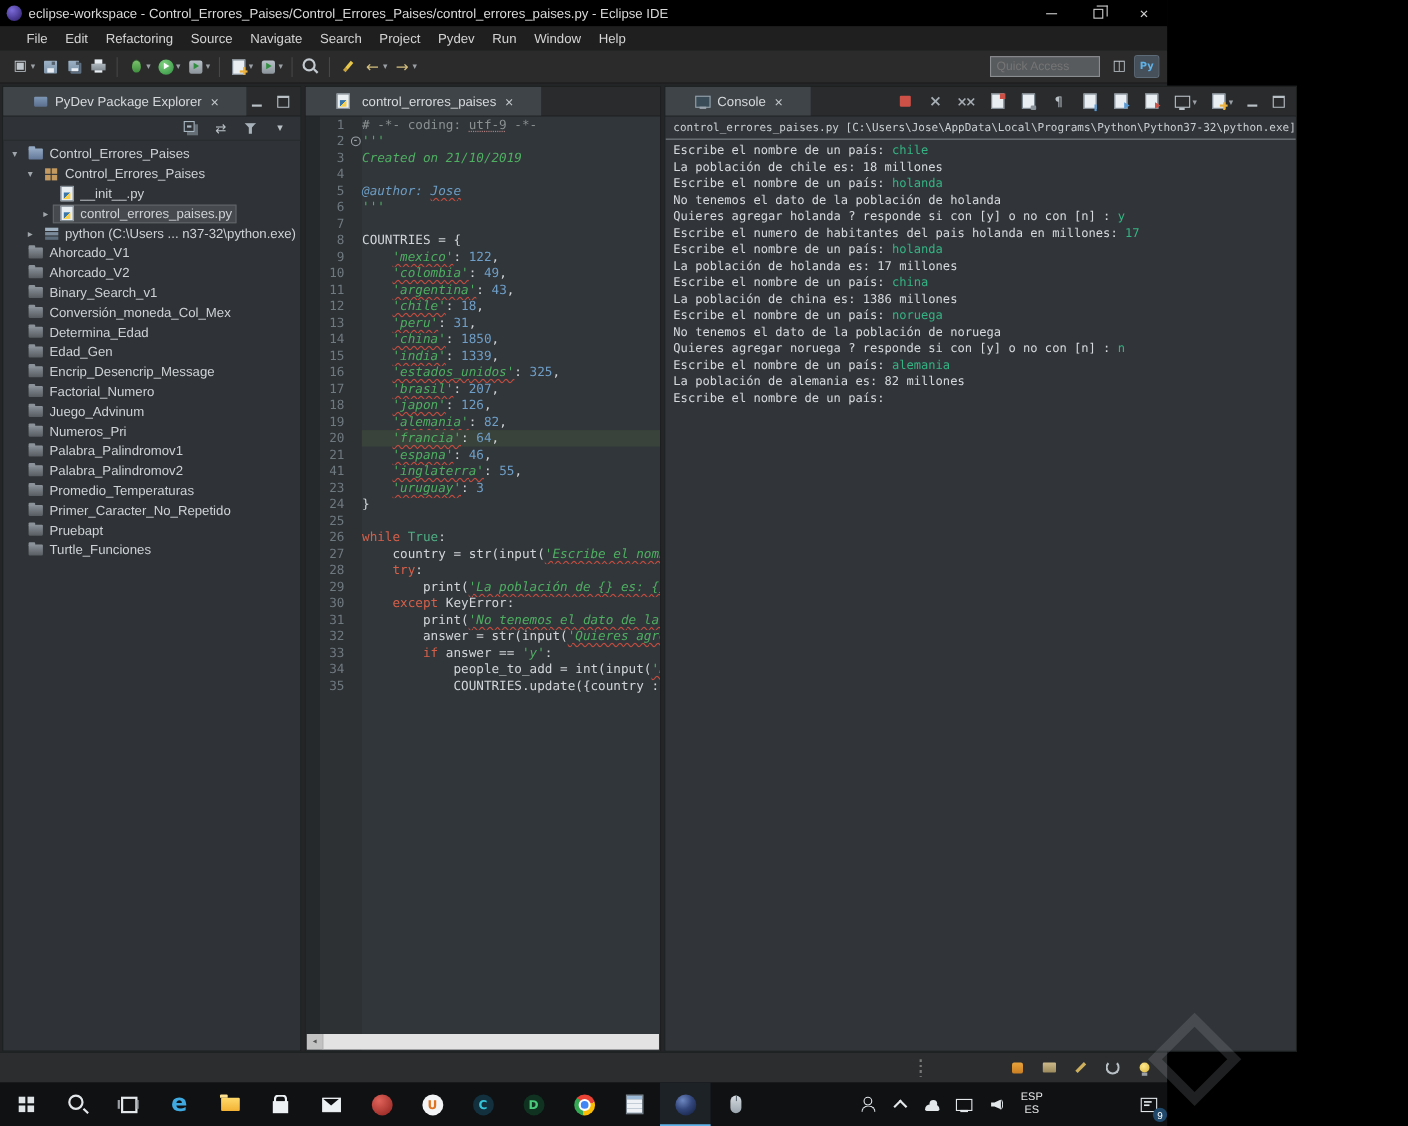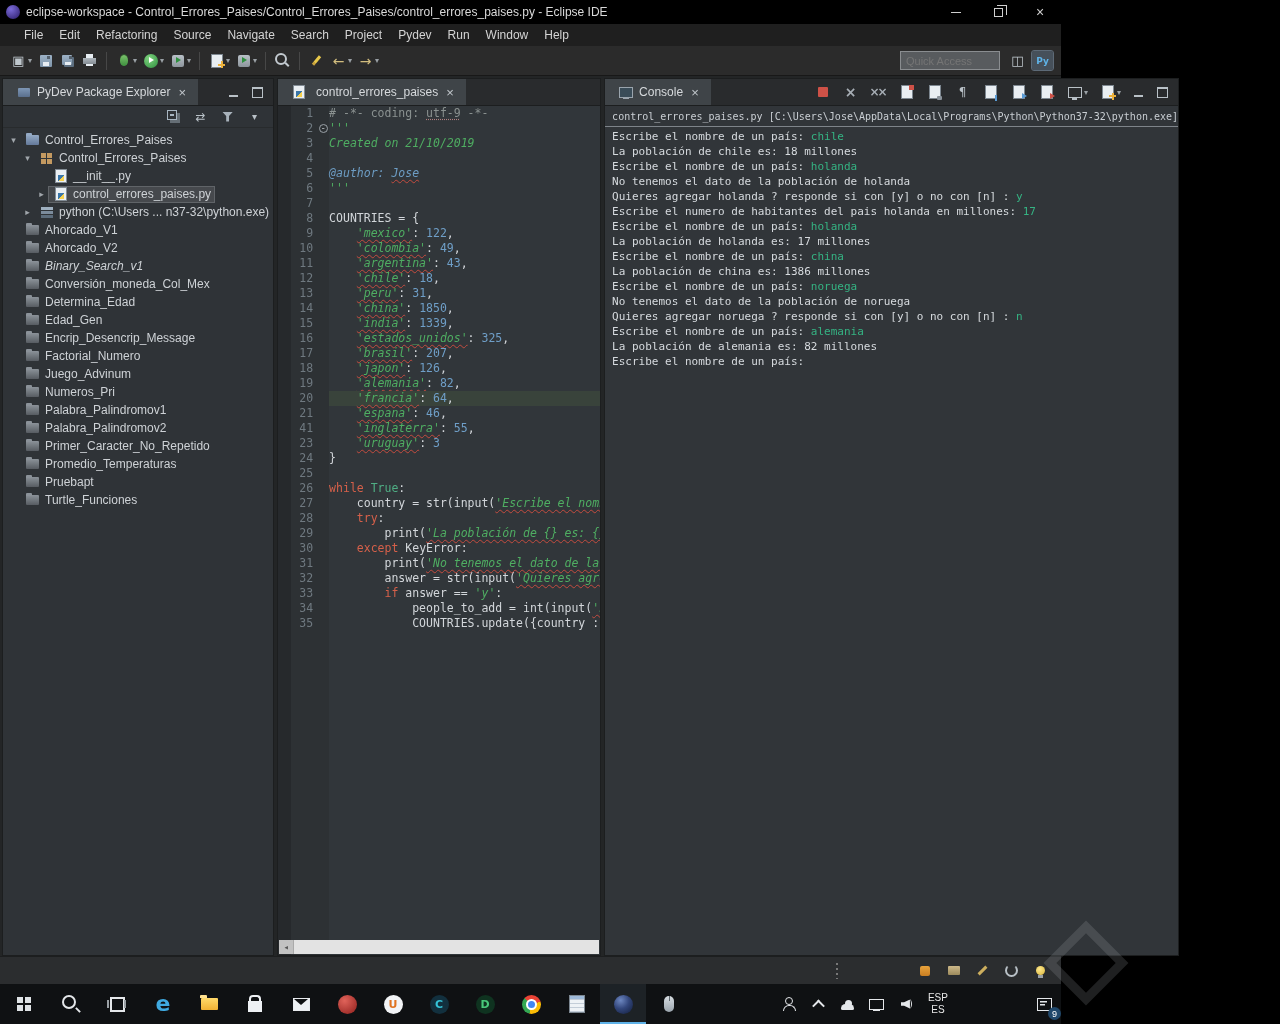--- a/index.html
+++ b/index.html
@@ -37,21 +37,21 @@
     color:#c6c9cc;font-size:11px;padding:0 5px;font-family:"Liberation Sans",sans-serif;}
 
   
   .workbench{position:absolute;top:76px;left:0;right:0;bottom:68px;display:flex;
     gap:3px;padding:2px 1px 0 2px;background:#232526;}
   .panel{background:#2f3337;border:1px solid #1c1e1f;display:flex;flex-direction:column;position:relative;}
   .explorer{width:326px;}
   .editorp{width:324px;}
   .consolep{flex:1;}
   .ptab-bar{height:27px;background:#292b2d;border-bottom:1px solid #1c1e1f;display:flex;align-items:stretch;flex:none;}
-  .ptab{display:flex;align-items:center;gap:5px;padding:0 12px;background:#3f4448;color:#d6d9dc;font-size:12px;}
+  .ptab{display:flex;align-items:center;gap:5px;padding:0 25px;background:#3f4448;color:#d6d9dc;font-size:12px;}
   .tclose{color:#c2c7cc;font-size:13px;margin-left:3px;}
   .hdr-spacer{flex:1;}
   .hdr-icons{display:flex;align-items:center;gap:7px;padding-right:7px;}
 
   
   .ic{position:relative;display:inline-flex;align-items:center;justify-content:center;
     width:17px;height:17px;flex:none;color:#b9c1c7;font-family:"DejaVu Sans",sans-serif;}
   .ti{position:relative;display:inline-flex;align-items:center;justify-content:center;
     width:17px;height:15px;flex:none;margin-right:4px;}
 
@@ -454,21 +454,21 @@
               <span data-name="tree-item-label">Ahorcado_V1</span>
             </span>
           </div>
           <div class="trow" data-name="tree-item" style="padding-left: 4px;">
             <span class="t-arrow" data-name="no-arrow"></span>
             <span class="selbox" data-name="tree-item-content">
               <span class="ti" data-name="closed-project-icon"></span>
               <span data-name="tree-item-label">Ahorcado_V2</span>
             </span>
           </div>
-          <div class="trow" data-name="tree-item" style="padding-left: 4px; font-style: italic;">
+          <div class="trow" data-name="tree-item" style="padding-left: 4px;">
             <span class="t-arrow" data-name="no-arrow"></span>
             <span class="selbox" data-name="tree-item-content">
               <span class="ti" data-name="closed-project-icon"></span>
               <span data-name="tree-item-label">Binary_Search_v1</span>
             </span>
           </div>
           <div class="trow" data-name="tree-item" style="padding-left: 4px;">
             <span class="t-arrow" data-name="no-arrow"></span>
             <span class="selbox" data-name="tree-item-content">
               <span class="ti" data-name="closed-project-icon"></span>
@@ -528,28 +528,28 @@
             <span class="t-arrow" data-name="no-arrow"></span>
             <span class="selbox" data-name="tree-item-content">
               <span class="ti" data-name="closed-project-icon"></span>
               <span data-name="tree-item-label">Palabra_Palindromov2</span>
             </span>
           </div>
           <div class="trow" data-name="tree-item" style="padding-left: 4px;">
             <span class="t-arrow" data-name="no-arrow"></span>
             <span class="selbox" data-name="tree-item-content">
               <span class="ti" data-name="closed-project-icon"></span>
+              <span data-name="tree-item-label">Promedio_Temperaturas</span>
+            </span>
+          </div>
+          <div class="trow" data-name="tree-item" style="padding-left: 4px;">
+            <span class="t-arrow" data-name="no-arrow"></span>
+            <span class="selbox" data-name="tree-item-content">
+              <span class="ti" data-name="closed-project-icon"></span>
               <span data-name="tree-item-label">Primer_Caracter_No_Repetido</span>
-            </span>
-          </div>
-          <div class="trow" data-name="tree-item" style="padding-left: 4px;">
-            <span class="t-arrow" data-name="no-arrow"></span>
-            <span class="selbox" data-name="tree-item-content">
-              <span class="ti" data-name="closed-project-icon"></span>
-              <span data-name="tree-item-label">Promedio_Temperaturas</span>
             </span>
           </div>
           <div class="trow" data-name="tree-item" style="padding-left: 4px;">
             <span class="t-arrow" data-name="no-arrow"></span>
             <span class="selbox" data-name="tree-item-content">
               <span class="ti" data-name="closed-project-icon"></span>
               <span data-name="tree-item-label">Pruebapt</span>
             </span>
           </div>
           <div class="trow" data-name="tree-item" style="padding-left: 4px;">

